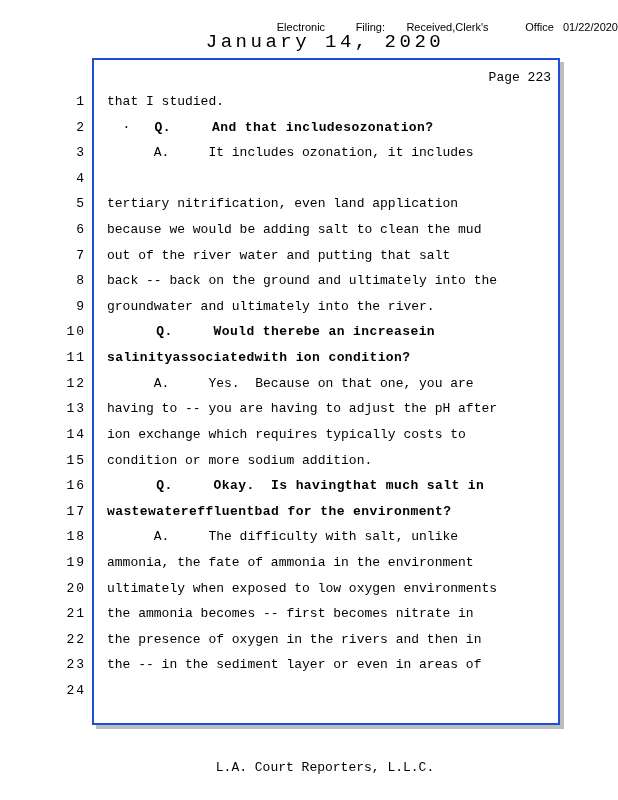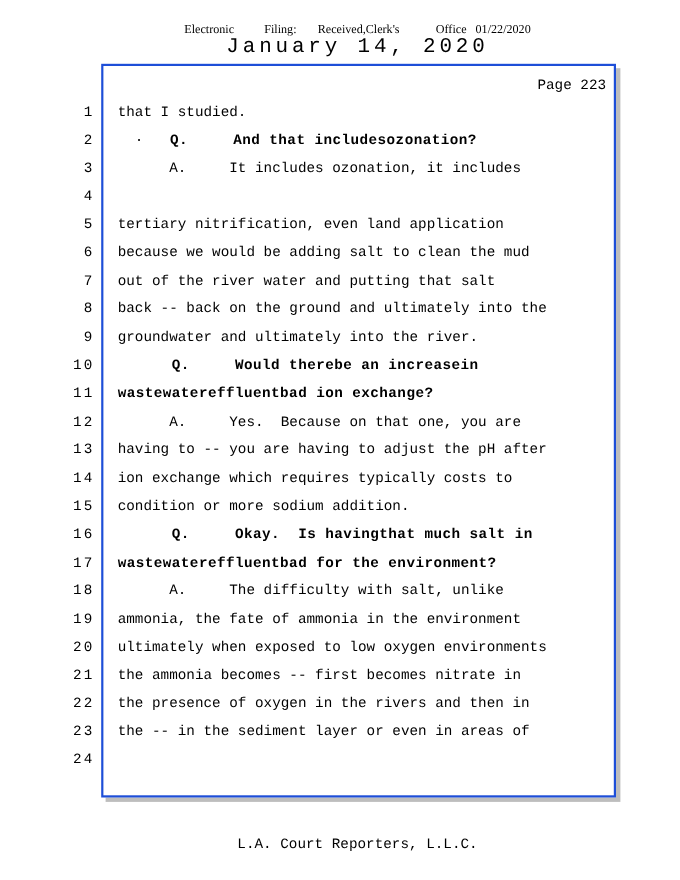--- a/index.html
+++ b/index.html
@@ -15,24 +15,25 @@
 
   
   .header {
     position: absolute;
     left: 32px;
     top: 20px;
     width: 586px;
     text-align: center;
   }
   .filing-line {
-    font-family: Liberation Serif, serif;
+    font-family: Liberation Sans, sans-serif;
     font-size: 11px;
     line-height: 15px;
     white-space: pre;
+    text-align: right;
   }
   .date-line {
     font-size: 19px;
     line-height: 15px;
     letter-spacing: 3.5px;
     white-space: pre;
   }
 
   
   .page-box {
@@ -145,21 +146,21 @@
       <div class="t-row">
         <span class="t-num">9</span>
         <span class="t-text"><span class="seg">groundwater and ultimately into the river.</span></span>
       </div>
       <div class="t-row">
         <span class="t-num">10</span>
         <span class="t-text"><span class="seg-bold">      Q.     Would therebe an increasein</span></span>
       </div>
       <div class="t-row">
         <span class="t-num">11</span>
-        <span class="t-text"><span class="seg-bold">wastewatereffluentbad ion exchange?</span></span>
+        <span class="t-text"><span class="seg-bold">salinityassociatedwith ion condition?</span></span>
       </div>
       <div class="t-row">
         <span class="t-num">12</span>
         <span class="t-text"><span class="seg">      A.     Yes.  Because on that one, you are</span></span>
       </div>
       <div class="t-row">
         <span class="t-num">13</span>
         <span class="t-text"><span class="seg">having to -- you are having to adjust the pH after</span></span>
       </div>
       <div class="t-row">

